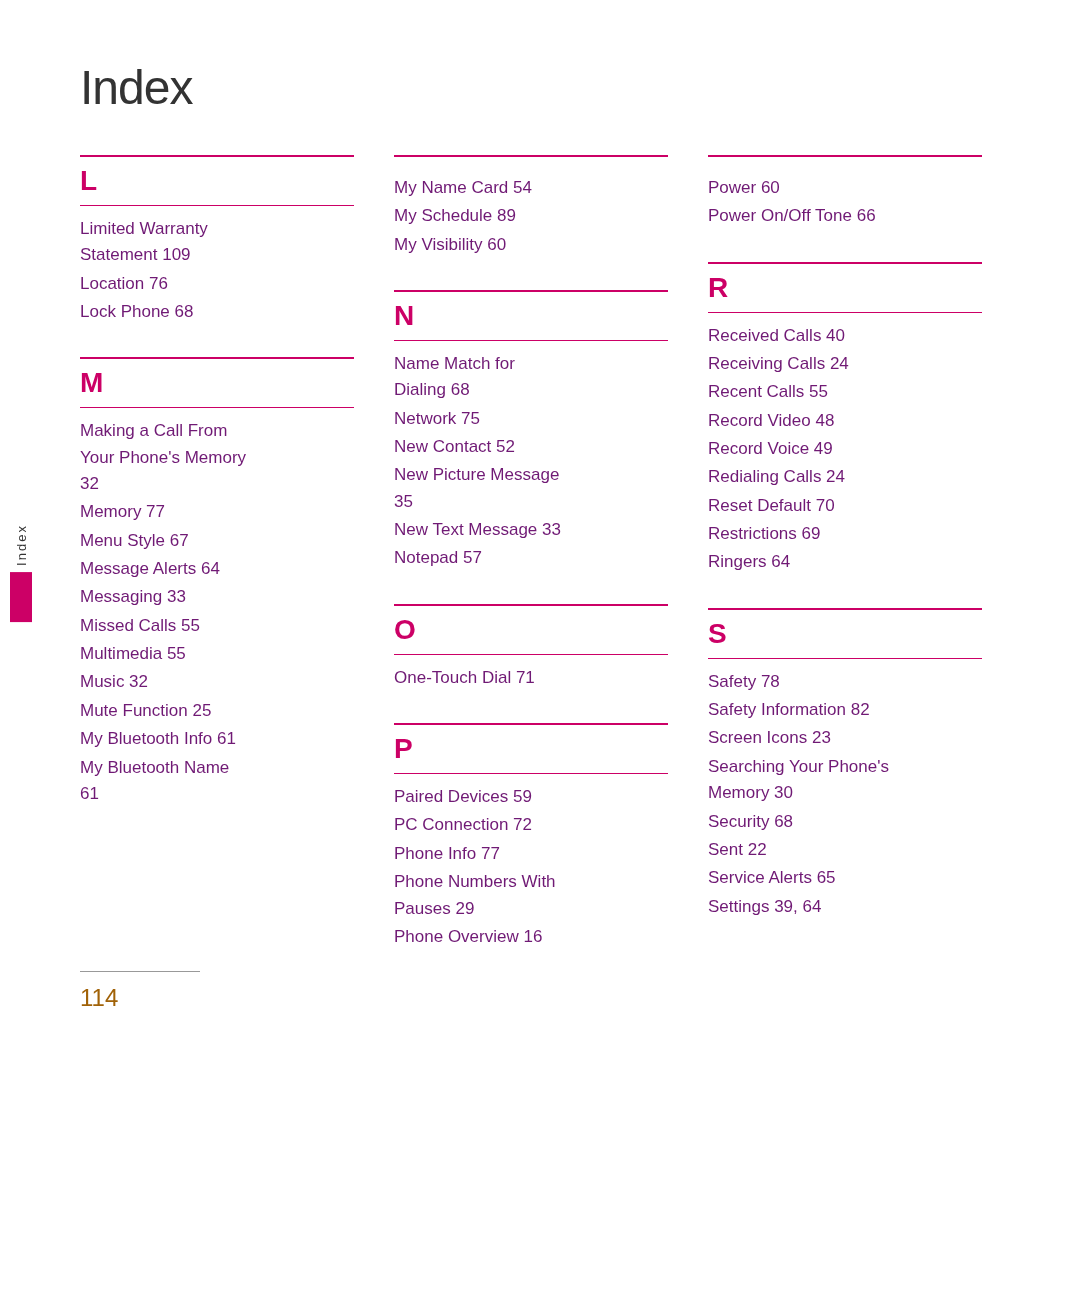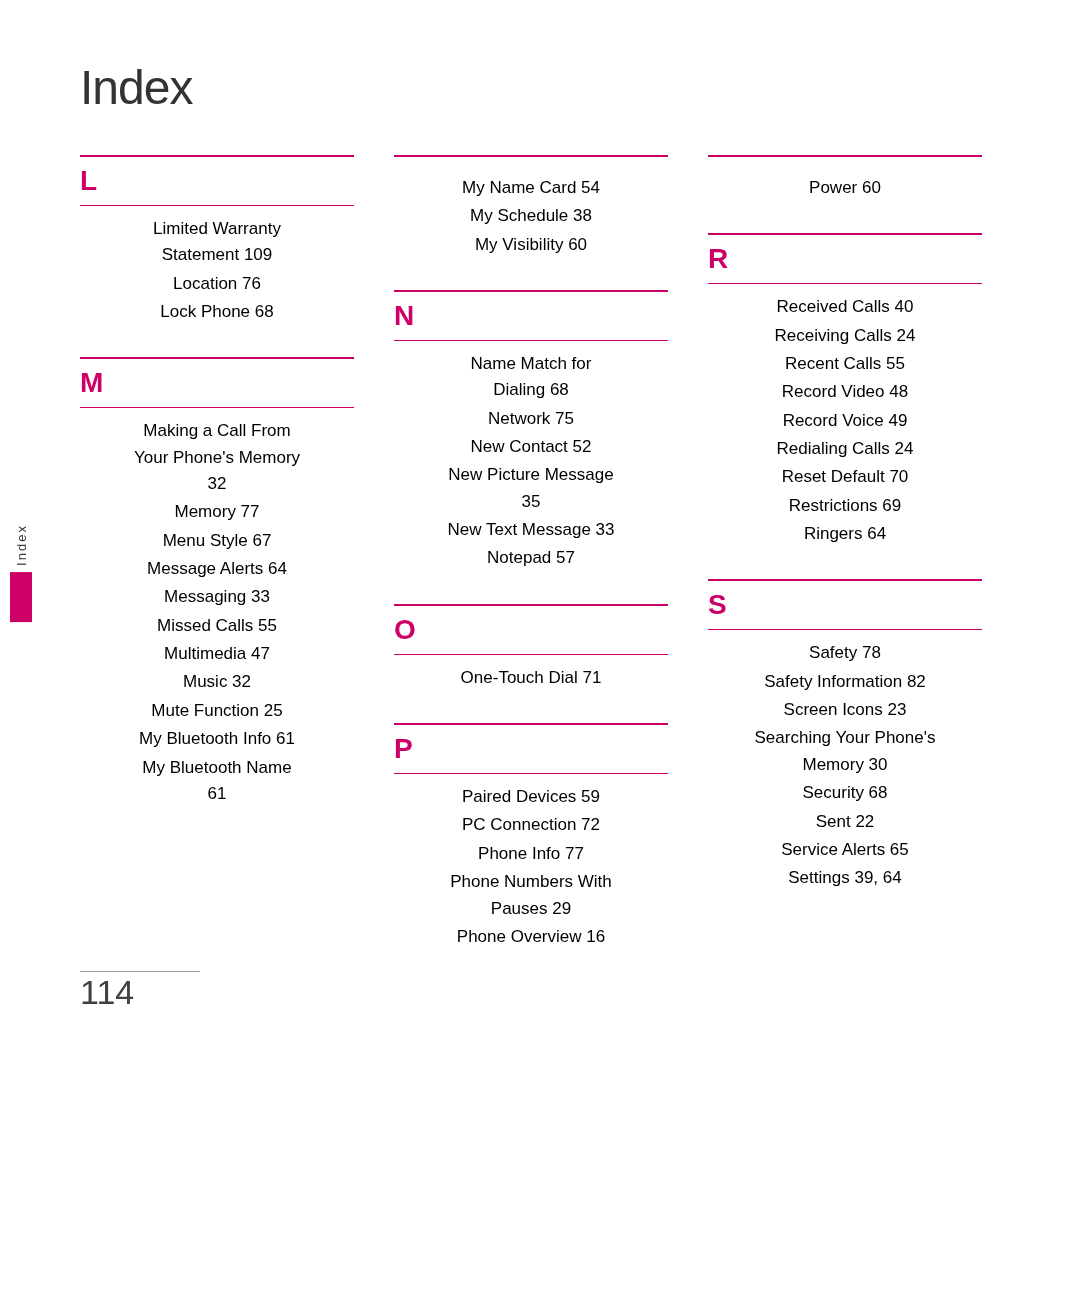--- a/index.html
+++ b/index.html
@@ -58,23 +58,22 @@
     .section-letter-divider {
       width: 100%;
       height: 1px;
       background: #cc0066;
       margin-bottom: 10px;
     }
 
     .index-entry {
       font-size: 17px;
       line-height: 1.55;
-      color: #000000;
+      color: #701a75;
       margin-bottom: 2px;
-      text-align: center;
     }
 
     
     .side-tab {
       position: absolute;
       left: 0;
       top: 50%;
       transform: translateY(-50%);
       display: flex;
       flex-direction: column;
@@ -93,22 +92,22 @@
     .side-tab-bar {
       width: 22px;
       height: 50px;
       background: #cc0066;
     }
 
     .page-number {
       position: absolute;
       bottom: 30px;
       left: 80px;
-      font-size: 34px;
-      color: #404040;
+      font-size: 24px;
+      color: #a16207;
       font-weight: 300;
     }
 
     .bottom-divider {
       position: absolute;
       bottom: 70px;
       left: 80px;
       width: 120px;
       height: 1px;
       background: #999;
@@ -139,35 +138,35 @@
 
       <div class="section">
         <div class="section-letter">M</div>
         <div class="section-letter-divider"></div>
         <div class="index-entry">Making a Call From<br>Your Phone's Memory<br>32</div>
         <div class="index-entry">Memory 77</div>
         <div class="index-entry">Menu Style 67</div>
         <div class="index-entry">Message Alerts 64</div>
         <div class="index-entry">Messaging 33</div>
         <div class="index-entry">Missed Calls 55</div>
-        <div class="index-entry">Multimedia 47</div>
+        <div class="index-entry">Multimedia 55</div>
         <div class="index-entry">Music 32</div>
         <div class="index-entry">Mute Function 25</div>
         <div class="index-entry">My Bluetooth Info 61</div>
         <div class="index-entry">My Bluetooth Name<br>61</div>
       </div>
     </div>
 
     <div class="column">
       <div class="section-divider"></div>
 
       <div class="section">
         <div style="height: 14px;"></div>
         <div class="index-entry">My Name Card 54</div>
-        <div class="index-entry">My Schedule 38</div>
+        <div class="index-entry">My Schedule 89</div>
         <div class="index-entry">My Visibility 60</div>
       </div>
 
       <div class="section-divider"></div>
 
       <div class="section">
         <div class="section-letter">N</div>
         <div class="section-letter-divider"></div>
         <div class="index-entry">Name Match for<br>Dialing 68</div>
         <div class="index-entry">Network 75</div>
@@ -197,20 +196,21 @@
         <div class="index-entry">Phone Overview 16</div>
       </div>
     </div>
 
     <div class="column">
       <div class="section-divider"></div>
 
       <div class="section">
         <div style="height: 14px;"></div>
         <div class="index-entry">Power 60</div>
+        <div class="index-entry">Power On/Off Tone 66</div>
       </div>
 
       <div class="section-divider"></div>
 
       <div class="section">
         <div class="section-letter">R</div>
         <div class="section-letter-divider"></div>
         <div class="index-entry">Received Calls 40</div>
         <div class="index-entry">Receiving Calls 24</div>
         <div class="index-entry">Recent Calls 55</div>

